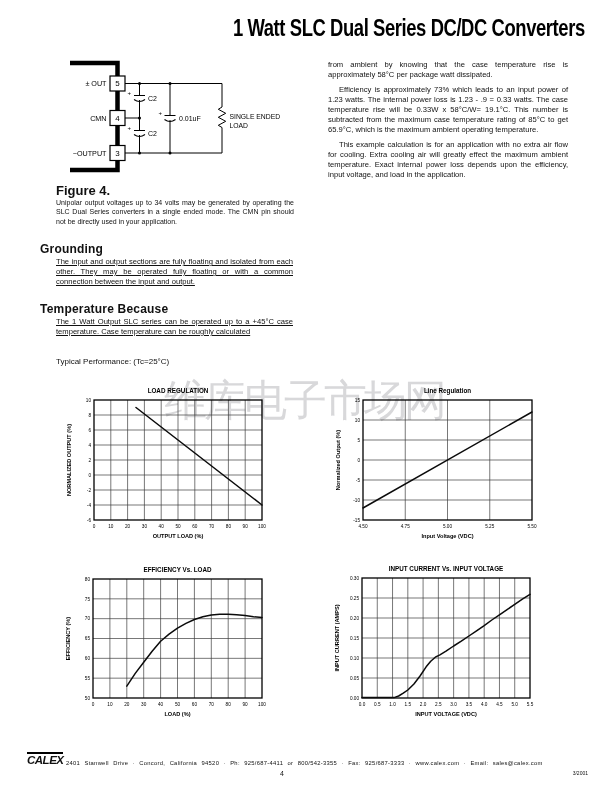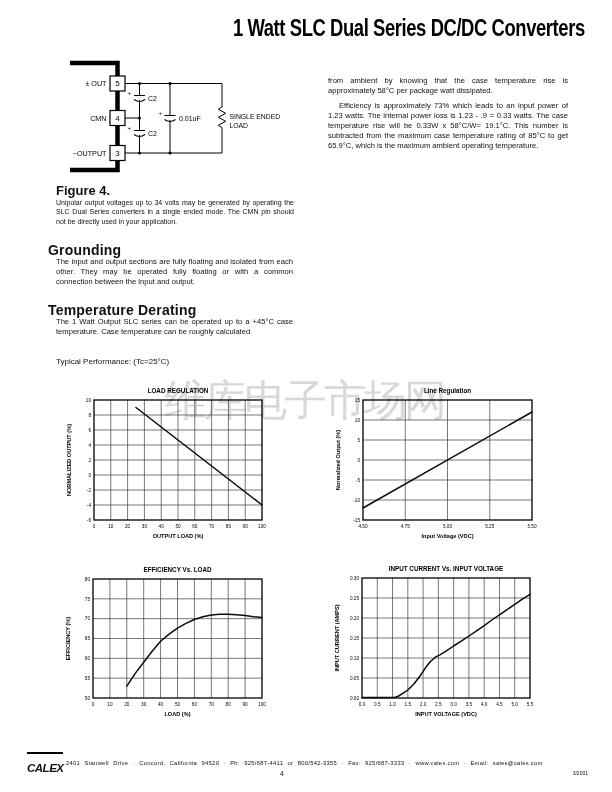--- a/index.html
+++ b/index.html
@@ -8,31 +8,31 @@
   .abs{position:absolute;}
   .doc-title{right:27px;top:15px;font-size:23px;font-weight:bold;letter-spacing:-0.5px;
              white-space:nowrap;transform:scaleX(0.80);transform-origin:100% 50%;z-index:2;color:#000;}
   .watermark{left:164px;top:372px;font-size:43px;letter-spacing:-3px;color:#d8d8da;
              white-space:nowrap;z-index:0;pointer-events:none;font-family:"DejaVu Sans",sans-serif;}
   .circuit{left:25px;top:55px;z-index:1;}
   .circuit text{font-family:"Liberation Sans",sans-serif;}
   .cap-title{left:56px;top:183px;font-size:13px;font-weight:bold;z-index:1;}
   .cap-body{left:56px;top:198px;width:238px;font-size:7px;line-height:9.3px;
             text-align:justify;z-index:1;}
-  .sec-heading{left:48px;font-size:14px;font-weight:bold;letter-spacing:0.2px;z-index:1;}
-  .body-text{left:56px;width:237px;font-size:7.6px;line-height:10px;text-align:justify;z-index:1;}
-  .right-col{left:328px;top:76px;width:240px;z-index:1;}
+  .sec-heading{left:40px;font-size:12px;font-weight:bold;letter-spacing:0.2px;z-index:1;}
+  .body-text{left:56px;width:237px;font-size:7.6px;line-height:10px;text-align:justify;z-index:1;text-decoration:underline;}
+  .right-col{left:328px;top:60px;width:240px;z-index:1;}
   .right-col p{margin:0 0 5.2px 0;font-size:7.6px;line-height:10px;text-align:justify;text-indent:11px;}
   .right-col p.noindent{text-indent:0;}
   .typperf{left:56px;top:357px;font-size:8px;z-index:1;text-align:center;}
   .chart{z-index:1;}
   .chart svg{display:block;}
   .chart svg text{font-family:"Liberation Sans",sans-serif;fill:#000;}
   .footer-logo{left:27px;top:752px;font-size:11.5px;font-weight:bold;font-style:italic;
-               letter-spacing:-0.5px;border-top:2px solid #000;padding-top:8px;z-index:1;}
+               letter-spacing:-0.5px;border-top:2px solid #000;padding-top:0px;z-index:1;}
   .footer-address{left:66px;top:760px;width:524px;font-size:5.8px;letter-spacing:0.3px;
                   word-spacing:2.5px;white-space:nowrap;z-index:1;}
   .footer-page{left:262px;top:770px;width:40px;text-align:center;font-size:7px;z-index:1;}
   .footer-date{right:24px;top:770px;font-size:5px;z-index:1;}
 </style>
 </head>
 <body>
 
 <div class="abs doc-title">1 Watt SLC Dual Series DC/DC Converters</div>
 
@@ -70,26 +70,27 @@
   <text x="229.5" y="119" font-size="6.8">SINGLE ENDED</text>
   <text x="229.5" y="127.8" font-size="6.8">LOAD</text>
 </svg>
 
 <div class="abs cap-title">Figure 4.</div>
 <div class="abs cap-body">Unipolar output voltages up to 34 volts may be generated by operating the SLC Dual Series converters in a single ended mode. The CMN pin should not be directly used in your application.</div>
 
 <div class="abs sec-heading" style="top:242px">Grounding</div>
 <div class="abs body-text" style="top:257px">The input and output sections are fully floating and isolated from each other. They may be operated fully floating or with a common connection between the input and output.</div>
 
-<div class="abs sec-heading" style="top:302px">Temperature Derating</div>
+<div class="abs sec-heading" style="top:302px">Temperature Because</div>
 <div class="abs body-text" style="top:317px">The 1 Watt Output SLC series can be operated up to a +45°C case temperature. Case temperature can be roughly calculated</div>
 
 <div class="abs right-col">
   <p class="noindent">from ambient by knowing that the case temperature rise is approximately 58°C per package watt dissipated.</p>
   <p>Efficiency is approximately 73% which leads to an input power of 1.23 watts. The internal power loss is 1.23 - .9 = 0.33 watts. The case temperature rise will be 0.33W x 58°C/W= 19.1°C. This number is subtracted from the maximum case temperature rating of 85°C to get 65.9°C, which is the maximum ambient operating temperature.</p>
+  <p>This example calculation is for an application with no extra air flow for cooling. Extra cooling air will greatly effect the maximum ambient temperature. Exact internal power loss depends upon the efficiency, input voltage, and load in the application.</p>
 </div>
 
 <div class="abs typperf">Typical Performance: (Tc=25°C)</div>
 
 <div class="abs chart" id="chart0" style="left: 40px; top: 383px; width: 255px; height: 172px;">
     <svg viewBox="0 0 255 172" width="255" height="172">
       <line x1="70.8" y1="17" x2="70.8" y2="137" stroke="#3d3d3d" stroke-width="0.7"></line>
       <line x1="87.6" y1="17" x2="87.6" y2="137" stroke="#3d3d3d" stroke-width="0.7"></line>
       <line x1="104.4" y1="17" x2="104.4" y2="137" stroke="#3d3d3d" stroke-width="0.7"></line>
       <line x1="121.2" y1="17" x2="121.2" y2="137" stroke="#3d3d3d" stroke-width="0.7"></line>

